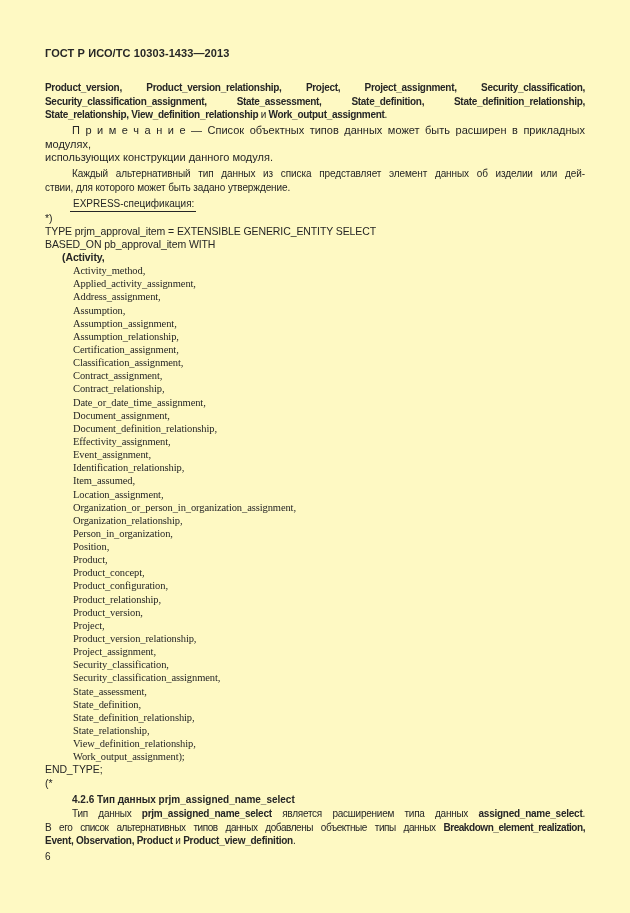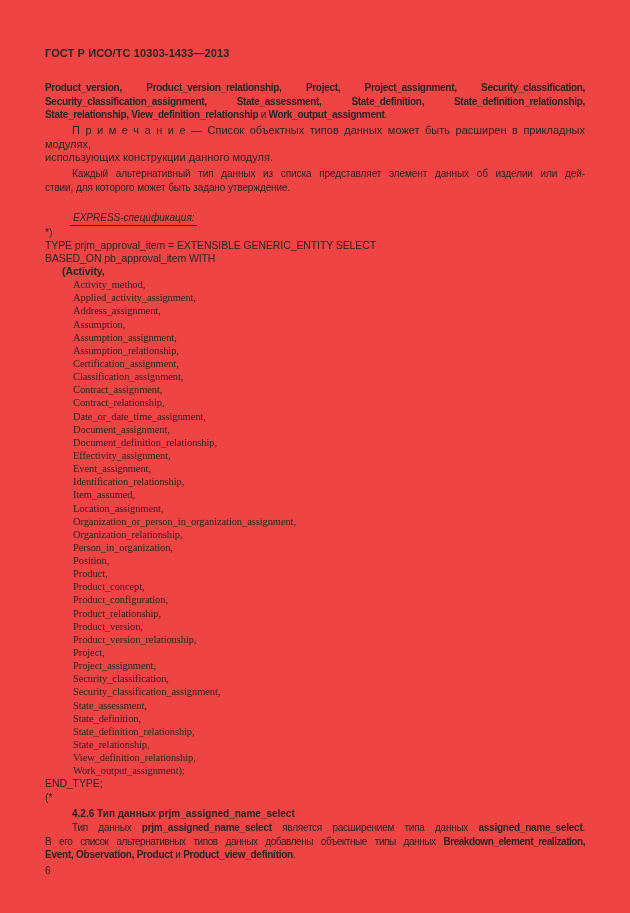--- a/index.html
+++ b/index.html
@@ -1,20 +1,20 @@
 <!DOCTYPE html>
 <html><head>
 <meta charset="utf-8">
 <style>
   html, body { margin: 0; padding: 0; background: #ffffff; }
   .page {
     position: relative;
     width: 630px;
     height: 913px;
-    background: #ef4444;
+    background: #fef9c3;
     font-family: "Liberation Sans", sans-serif;
     color: #262626;
     overflow: hidden;
   }
   .content {
     position: absolute;
     left: 45px;
     top: 47px;
     width: 540px;
   }
@@ -43,25 +43,24 @@
     font-size: 11px;
     line-height: 13.4px;
   }
   .body-para {
     margin-top: 3px;
     font-size: 10px;
     line-height: 13.9px;
     letter-spacing: -0.1px;
   }
   .express-row {
-    margin-top: 16px;
+    margin-top: 2px;
     padding-left: 28px;
     font-size: 10px;
     line-height: 13.4px;
-    font-style: italic;
   }
   .express-label {
     display: inline-block;
     border-bottom: 1px solid #262626;
     padding: 0 2px 0 3px;
     margin-left: -3px;
   }
   .code {
     font-size: 10.5px;
     line-height: 13.14px;
@@ -138,22 +137,22 @@
         <div class="line c2">Location_assignment,</div>
         <div class="line c2">Organization_or_person_in_organization_assignment,</div>
         <div class="line c2">Organization_relationship,</div>
         <div class="line c2">Person_in_organization,</div>
         <div class="line c2">Position,</div>
         <div class="line c2">Product,</div>
         <div class="line c2">Product_concept,</div>
         <div class="line c2">Product_configuration,</div>
         <div class="line c2">Product_relationship,</div>
         <div class="line c2">Product_version,</div>
+        <div class="line c2">Project,</div>
         <div class="line c2">Product_version_relationship,</div>
-        <div class="line c2">Project,</div>
         <div class="line c2">Project_assignment,</div>
         <div class="line c2">Security_classification,</div>
         <div class="line c2">Security_classification_assignment,</div>
         <div class="line c2">State_assessment,</div>
         <div class="line c2">State_definition,</div>
         <div class="line c2">State_definition_relationship,</div>
         <div class="line c2">State_relationship,</div>
         <div class="line c2">View_definition_relationship,</div>
         <div class="line c2">Work_output_assignment);</div>
         <div class="line">END_TYPE;</div>

